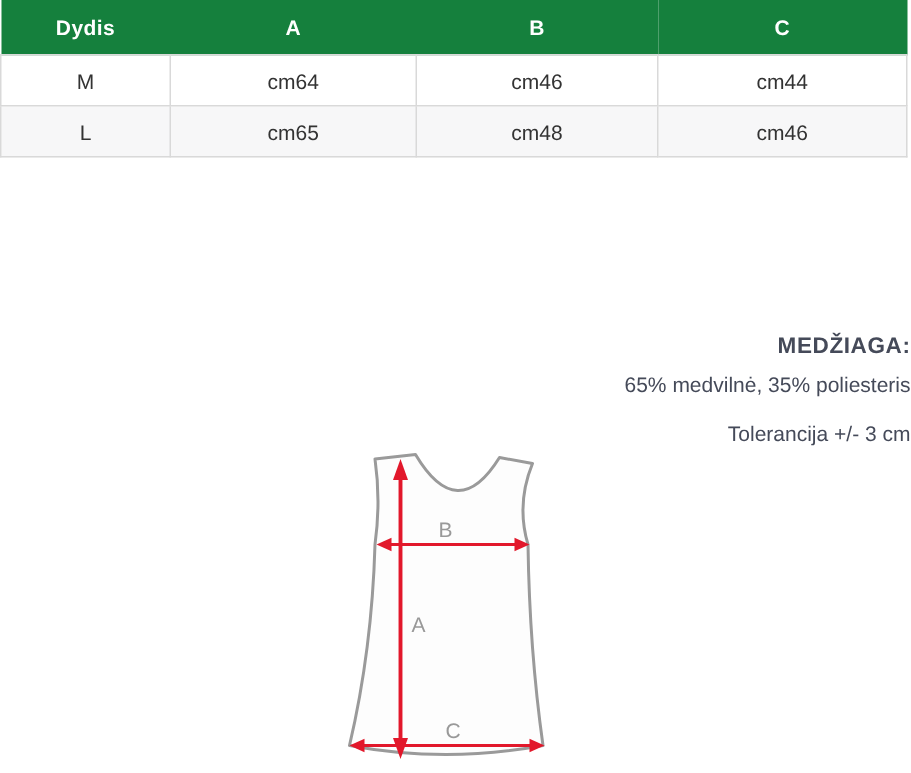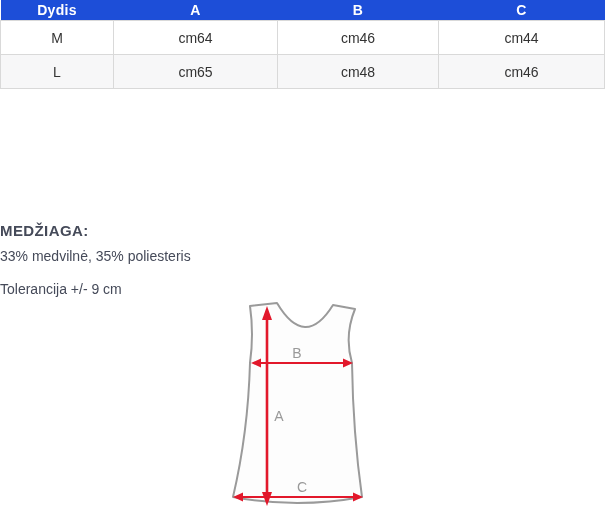--- a/index.html
+++ b/index.html
@@ -15,26 +15,26 @@
   
   table.size-table {
     position: absolute;
     top: 0;
     left: 0;
     width: 604px;
     border-collapse: collapse;
     table-layout: fixed;
   }
   table.size-table th {
-    background: #1d4ed8;
+    background: #15803d;
     color: #ffffff;
     font-size: 14px;
     font-weight: 600;
     letter-spacing: 0.3px;
-    height: 20px;
+    height: 36px;
     text-align: center;
     border: none;
     padding: 0;
   }
   table.size-table td {
     font-size: 14px;
     color: #333333;
     text-align: center;
     vertical-align: middle;
     height: 33px;
@@ -43,21 +43,21 @@
     background: #ffffff;
   }
   table.size-table tbody tr:nth-child(even) td { background: #f7f7f8; }
 
   
   .info {
     position: absolute;
     top: 222px;
     left: 0;
     width: 100%;
-    text-align: left;
+    text-align: right;
     color: #454a59;
   }
   .info-title {
     font-size: 15px;
     font-weight: 700;
     letter-spacing: 0.4px;
   }
   .info-line { font-size: 14px; margin-top: 9px; }
   .info-line.tolerance { margin-top: 17px; }
 
@@ -107,22 +107,22 @@
         <td>L</td>
         <td>cm65</td>
         <td>cm48</td>
         <td>cm46</td>
       </tr>
     </tbody>
   </table>
 
   <div class="info">
     <div class="info-title">MEDŽIAGA:</div>
-    <div class="info-line">33% medvilnė, 35% poliesteris</div>
-    <div class="info-line tolerance">Tolerancija +/- 9 cm</div>
+    <div class="info-line">65% medvilnė, 35% poliesteris</div>
+    <div class="info-line tolerance">Tolerancija +/- 3 cm</div>
   </div>
 
   <div class="diagram">
     <svg width="170" height="217" viewBox="0 0 170 217">
 
       <path d="M 30,8 L 57,5 Q 85,52 113,7 L 135,11 Q 124,38 132,65 Q 133,135 142,199 Q 77,211 13,199 Q 28,135 30,65 Q 34,36 30,8 Z" fill="#fdfdfd" stroke="#9a9a9a" stroke-width="2" stroke-linejoin="round"></path>
 
       <g>
         <line x1="47" y1="20" x2="47" y2="197" stroke="#e2182b" stroke-width="2.6"></line>
         <polygon points="47,8 42,22 52,22" fill="#e2182b"></polygon>

